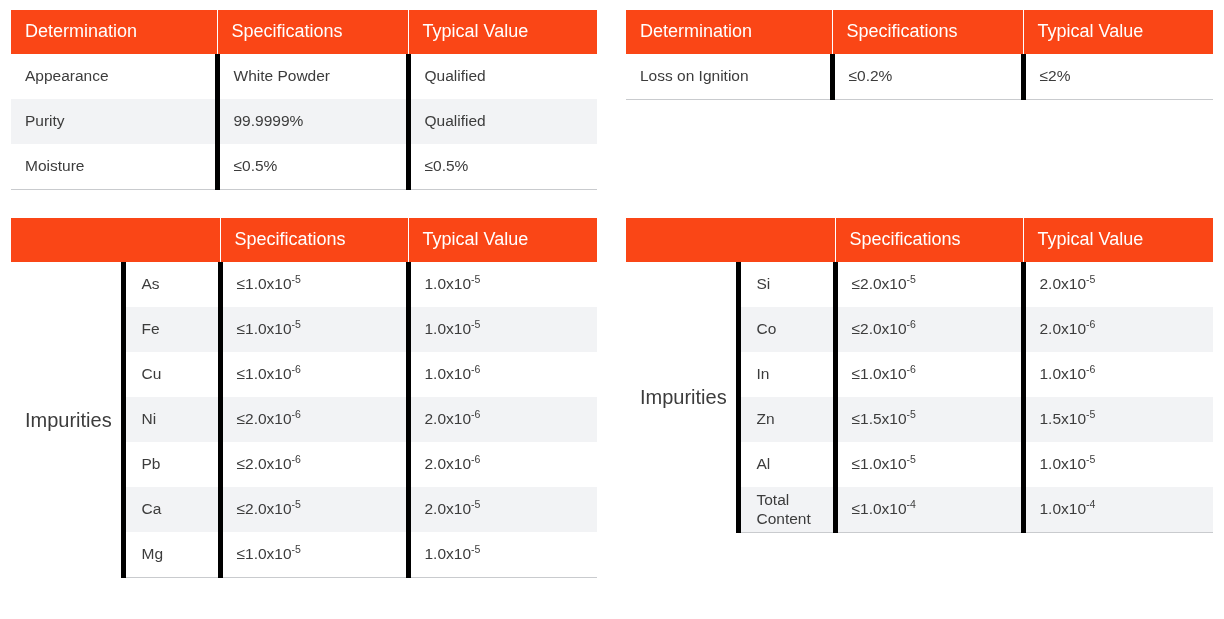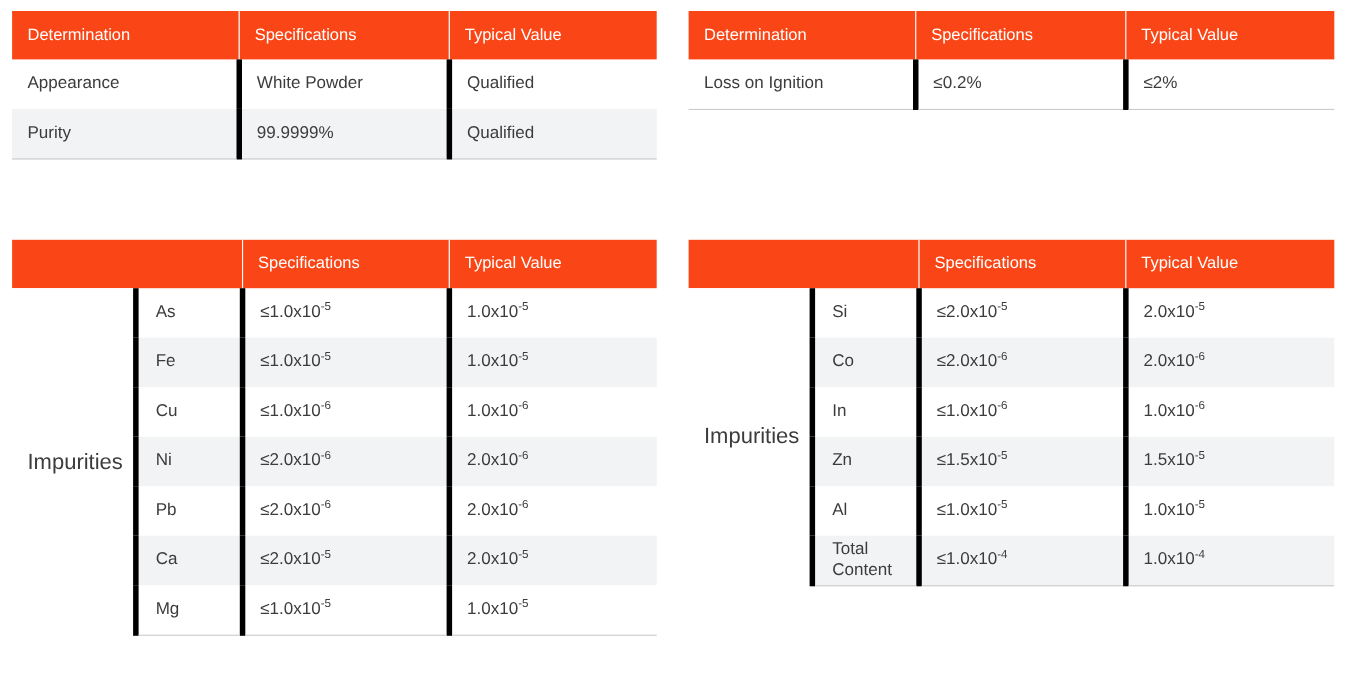--- a/index.html
+++ b/index.html
@@ -36,21 +36,21 @@
     vertical-align: middle;
     font-weight: normal;
     line-height: 1.22;
   }
 
   
   .spec-table thead th {
     background: #fa4616;
     color: #ffffff;
     height: 44px;
-    font-size: 15px;
+    font-size: 18px;
     border-right: 1px solid #ffffff;
   }
   .spec-table thead th:last-child { border-right: none; margin-top: 43px; }
   .spec-table thead th.blank-head {
     background: #fa4616;
   }
 
   
   .spec-table tbody td {
     height: 45px;
@@ -139,20 +139,25 @@
       <tr>
         <td>Appearance</td>
         <td>White Powder</td>
         <td>Qualified</td>
       </tr>
       <tr class="alt">
         <td>Purity</td>
         <td>99.9999%</td>
         <td>Qualified</td>
       </tr>
+      <tr>
+        <td>Moisture</td>
+        <td>≤0.5%</td>
+        <td>≤0.5%</td>
+      </tr>
     </tbody>
   </table>
 
   <table class="spec-table" id="table-top-right">
     <colgroup>
         <col class="c1">
         <col class="c2">
         <col class="c3">
       </colgroup>
     <thead>

